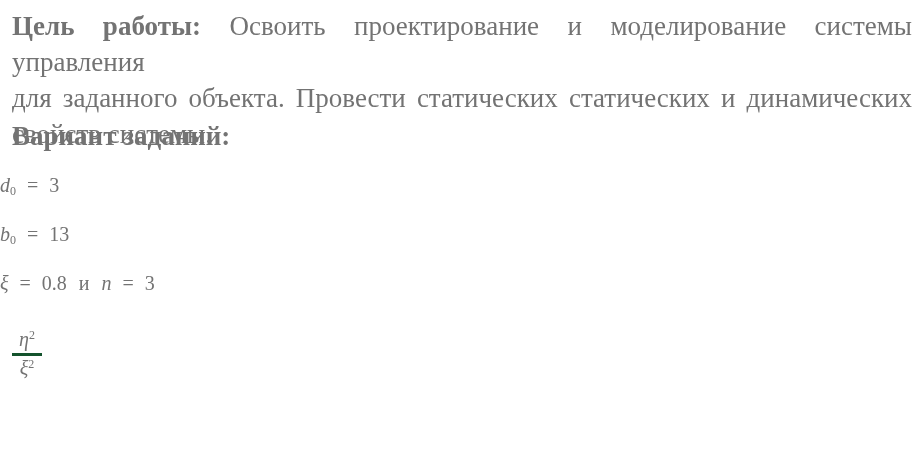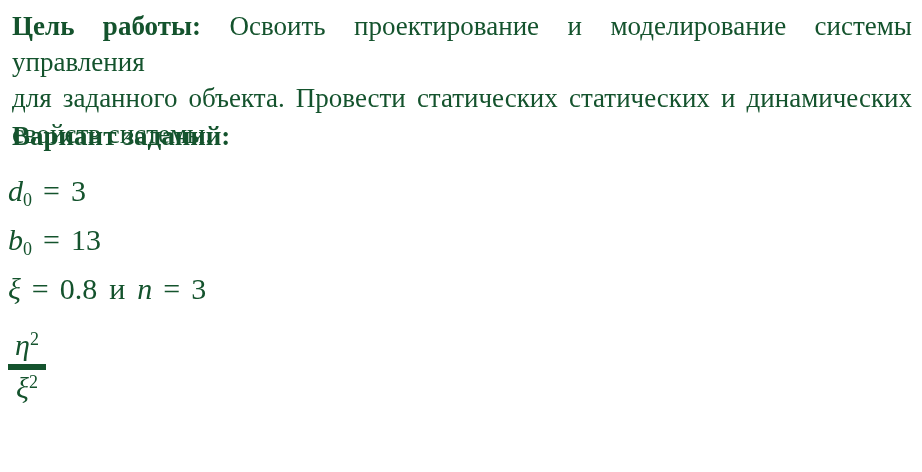--- a/index.html
+++ b/index.html
@@ -5,21 +5,21 @@
   html, body {
     margin: 0;
     padding: 0;
     background: #ffffff;
   }
   #page {
     position: relative;
     width: 922px;
     height: 472px;
     background: #ffffff;
-    color: #14532d;
+    color: #737373;
     font-family: "Liberation Serif", "DejaVu Serif", serif;
     overflow: hidden;
   }
   
   .goal {
     position: absolute;
     left: 12px;
     top: 8px;
     width: 900px;
     font-size: 27px;
@@ -38,22 +38,22 @@
   
   .heading {
     position: absolute;
     left: 12px;
     font-size: 27px;
     font-weight: bold;
   }
   
   .math {
     position: absolute;
-    left: 8px;
-    font-size: 30px;
+    left: 0;
+    font-size: 20px;
     white-space: nowrap;
   }
   .it { font-style: italic; }
   .sub {
     font-size: 60%;
     vertical-align: -0.25em;
   }
   .sup {
     font-size: 60%;
     vertical-align: 0.55em;
@@ -63,29 +63,29 @@
   .op { margin: 0 10px; }
   .conj { margin: 0 12px; font-style: normal; }
   
   .mrow {
     display: flex;
     align-items: center;
   }
   .frac {
     display: inline-block;
     text-align: center;
-    margin-left: 0;
+    margin-left: 12px;
   }
   .frac .num {
     display: block;
     padding: 0 7px 2px 7px;
   }
   .frac .den {
     display: block;
-    border-top: 6px solid #14532d;
+    border-top: 3px solid #14532d;
     padding: 1px 7px 0 7px;
   }
 </style>
 </head>
 <body>
 
 <div id="page">
 
   <div class="goal">
     <div class="goal-line"><span class="b">Цель работы:</span> <span>Освоить проектирование и моделирование системы управления</span></div>

